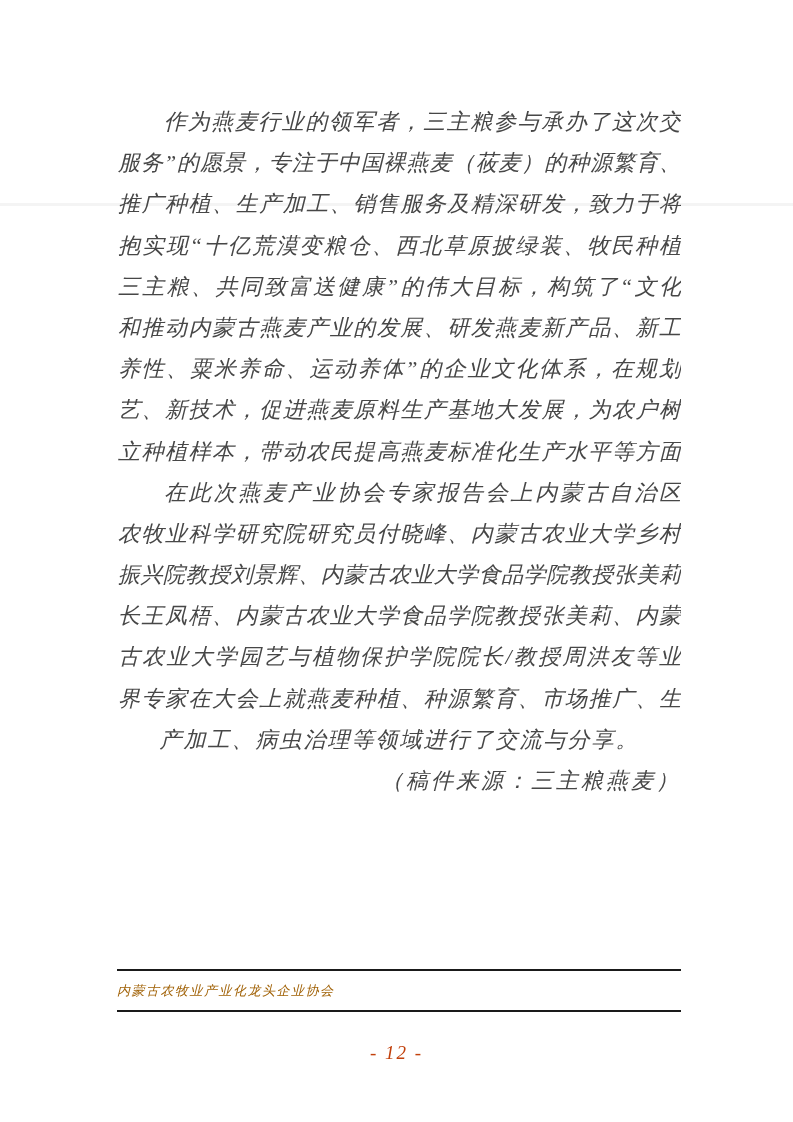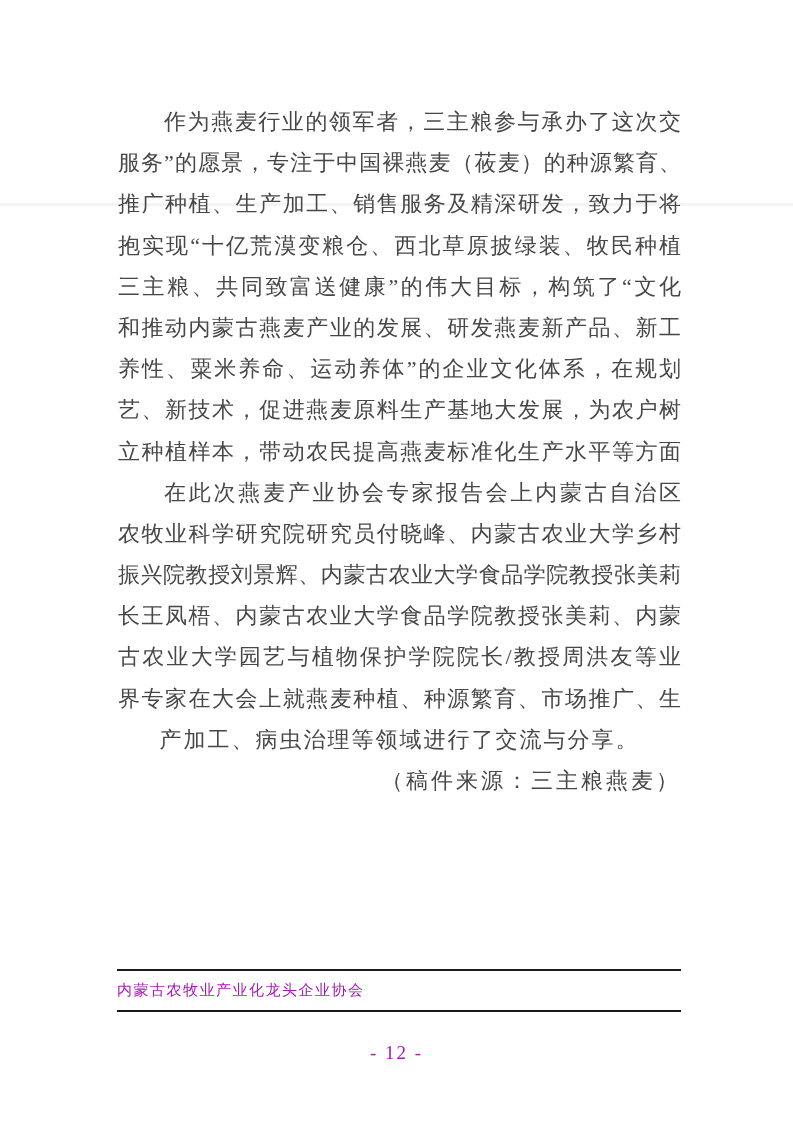--- a/index.html
+++ b/index.html
@@ -7,20 +7,21 @@
     padding: 0;
     background: #ffffff;
   }
   .page {
     position: relative;
     width: 793px;
     height: 1122px;
     background: #ffffff;
     overflow: hidden;
     font-family: "Liberation Serif", "DejaVu Serif", serif;
+    font-style: italic;
   }
   
   .scan-streak {
     position: absolute;
     left: 0;
     top: 203px;
     width: 793px;
     height: 3px;
     background: #f4f4f4;
   }
@@ -60,32 +61,32 @@
     position: absolute;
     left: 117px;
     top: 969px;
     width: 564px;
     height: 39px;
     border-top: 2px solid #1a1a1a;
     border-bottom: 2px solid #1a1a1a;
     display: flex;
     justify-content: space-between;
     align-items: center;
-    font-size: 15px;
-    color: #a21caf;
+    font-size: 13px;
+    color: #a16207;
     letter-spacing: 1.5px;
   }
   .pagenum {
     position: absolute;
     left: 0;
     top: 1042px;
     width: 793px;
     text-align: center;
     font-size: 19px;
-    color: #a21caf;
+    color: #c2410c;
     letter-spacing: 2px;
   }
 </style>
 </head>
 <body>
 
 <div class="page">
 
   <div class="scan-streak"></div>
 

